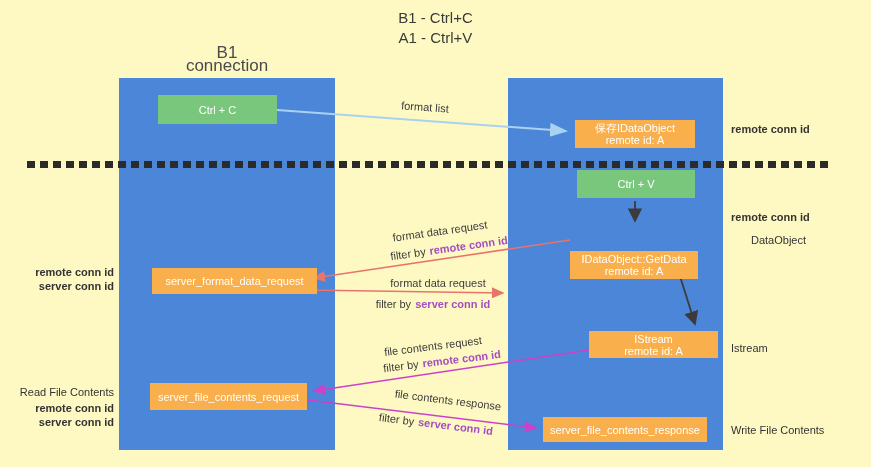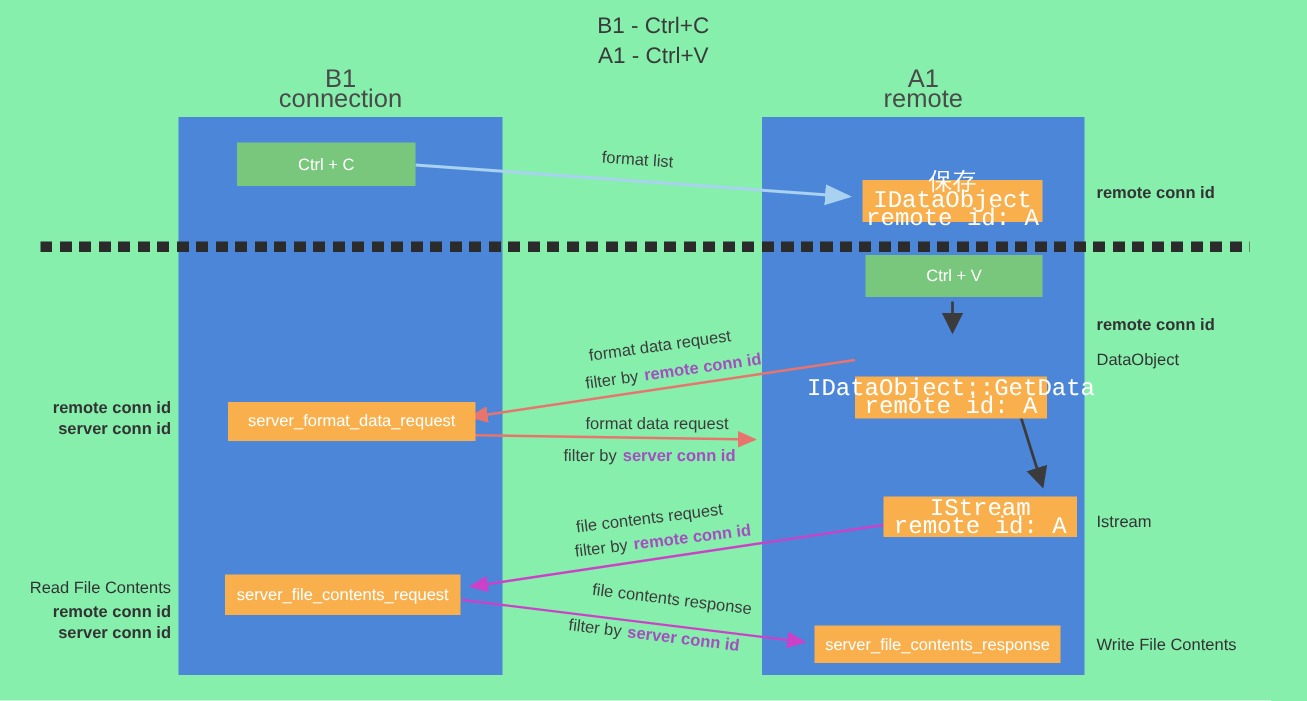--- a/index.html
+++ b/index.html
@@ -1,18 +1,18 @@
 <!DOCTYPE html>
 <html><head>
 <meta charset="utf-8">
 <style>
   html,body{margin:0;padding:0;background:#f7f7f8;}
   .canvas{
     position:relative;width:871px;height:467px;overflow:hidden;
-    font-family:"Liberation Sans",sans-serif;background:#86efac;
+    font-family:"Liberation Sans",sans-serif;background:#fef9c3;
   }
   .title{
     position:absolute;left:0;top:8px;width:100%;text-align:center;
     font-size:15px;line-height:20px;color:#3a3a3a;
   }
   .lane-header{
     position:absolute;top:46px;text-align:center;font-size:17px;
     line-height:13px;color:#4a4a4a;
   }
   .lane{
@@ -22,21 +22,21 @@
     position:absolute;left:27px;top:161px;width:806px;height:7px;
     background:repeating-linear-gradient(90deg,#2b2b2b 0 8px,transparent 8px 13px);
   }
   .node{
     position:absolute;display:flex;flex-direction:column;align-items:center;
     justify-content:center;color:#ffffff;font-size:11px;line-height:12px;
     text-align:center;box-sizing:border-box;
   }
   .node.orange{background:#f9af4b;}
   .node.green{background:#79c77d;}
-  .node .l2{font-size:16px;font-family:Liberation Mono, monospace;}
+  .node .l2{font-size:11px;}
   .flow-label{
     position:absolute;font-size:11px;color:#3c3c3c;white-space:nowrap;
     transform-origin:center;
   }
   .flow-label .filter-word{margin-right:4px;}
   .purple{color:#a44fc0;font-weight:bold;}
   .greenlbl{color:#53ad63;font-weight:bold;}
   .side-label{
     position:absolute;font-size:11px;white-space:nowrap;color:#333333;
   }
@@ -50,24 +50,20 @@
 <div class="canvas">
 
   <div class="title">
     <div>B1 - Ctrl+C</div>
     <div>A1 - Ctrl+V</div>
   </div>
 
   <div class="lane-header" style="left:119px;width:216px;">
     <div>B1</div>
     <div>connection</div>
-  </div>
-  <div class="lane-header" style="left:508px;width:215px;">
-    <div>A1</div>
-    <div>remote</div>
   </div>
 
   <div class="lane" style="left:119px;width:216px;"></div>
   <div class="lane" style="left:508px;width:215px;"></div>
 
   <div class="dashed-separator"></div>
 
   <svg class="arrows" width="871" height="467">
     <defs>
       <marker id="m-blue" markerWidth="10" markerHeight="8" refX="8" refY="3.5" orient="auto">
@@ -145,21 +141,21 @@
     <span class="filter-word">filter by</span><span class="purple">remote conn id</span>
   </div>
 
   <div class="flow-label" style="left:448px;top:400px;transform:translate(-50%,-50%) rotate(7deg);">file contents response</div>
   <div class="flow-label" style="left:436px;top:424px;transform:translate(-50%,-50%) rotate(7deg);">
     <span class="filter-word">filter by</span><span class="purple">server conn id</span>
   </div>
 
   <div class="side-label right purple" style="top:123px;">remote conn id</div>
   <div class="side-label right purple" style="top:211px;">remote conn id</div>
-  <div class="side-label right" style="top:234px;">DataObject</div>
+  <div class="side-label right" style="top:234px;margin-left:20px;">DataObject</div>
   <div class="side-label right" style="top:342px;">Istream</div>
   <div class="side-label right" style="top:424px;">Write File Contents</div>
 
   <div class="side-label leftcol purple" style="top:266px;">remote conn id</div>
   <div class="side-label leftcol greenlbl" style="top:280px;">server conn id</div>
   <div class="side-label leftcol" style="top:386px;">Read File Contents</div>
   <div class="side-label leftcol purple" style="top:402px;">remote conn id</div>
   <div class="side-label leftcol greenlbl" style="top:416px;">server conn id</div>
 
 </div>

